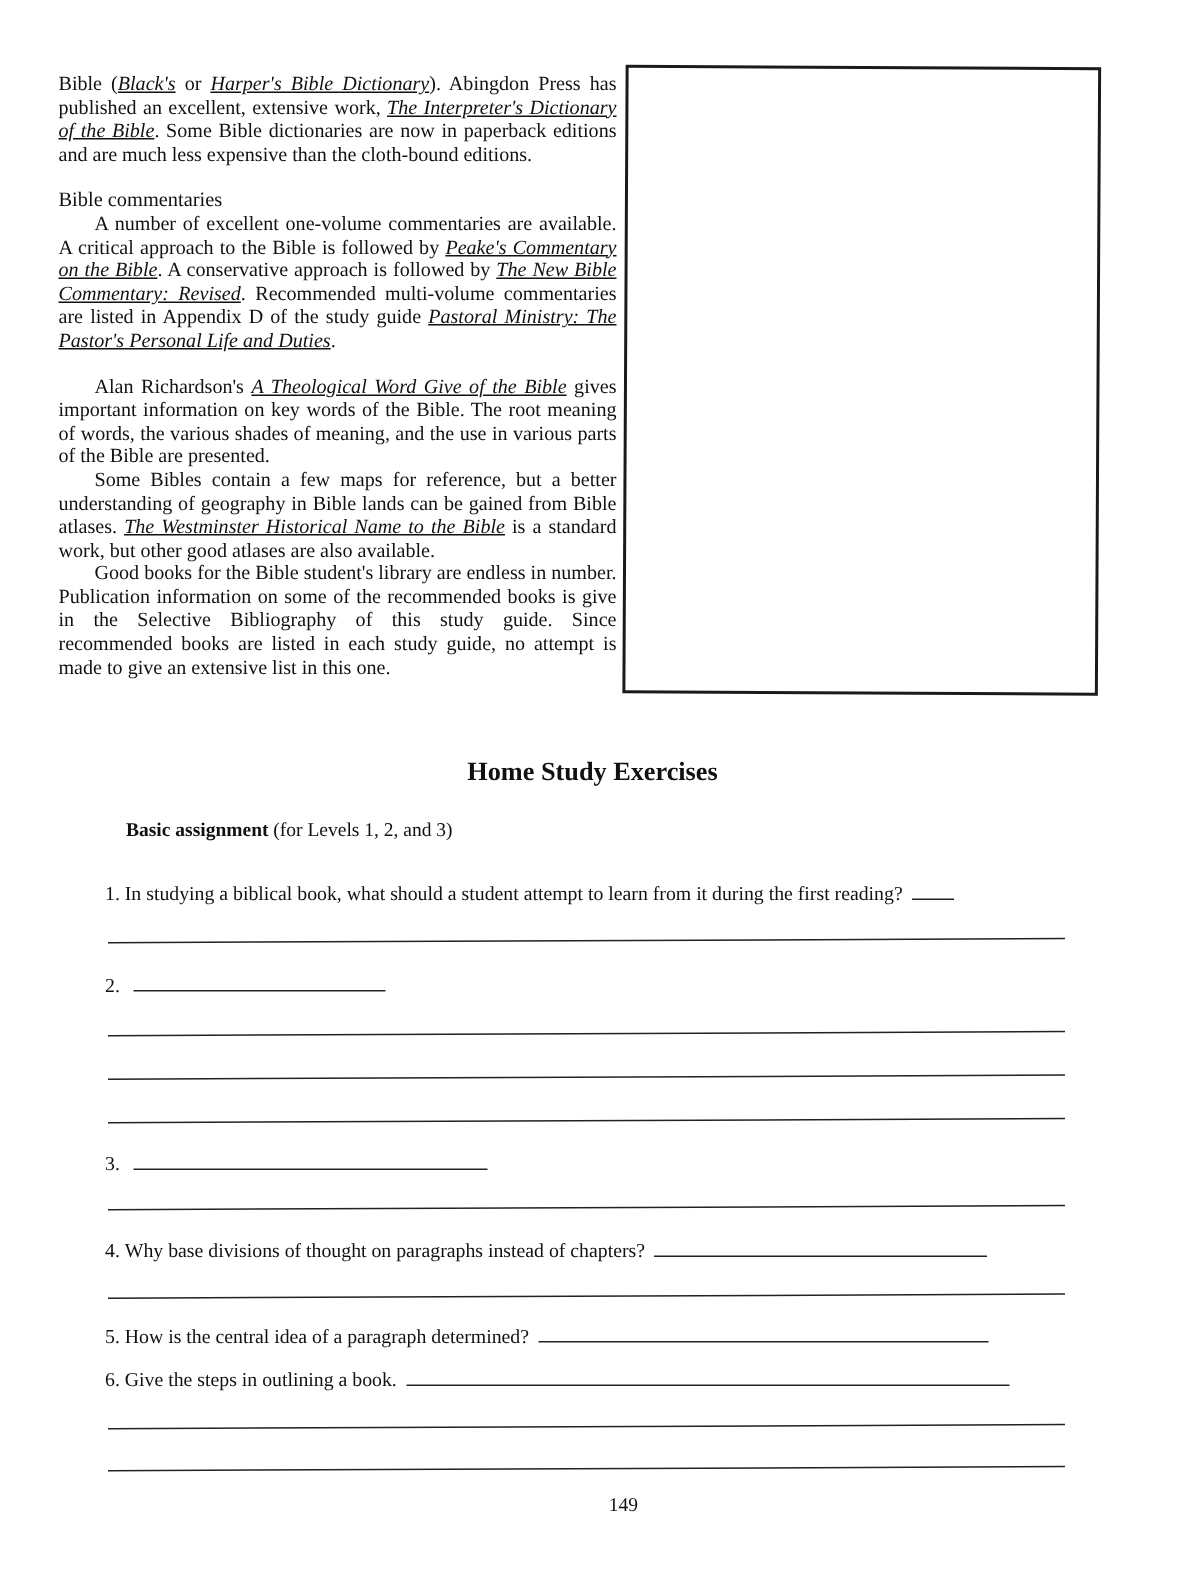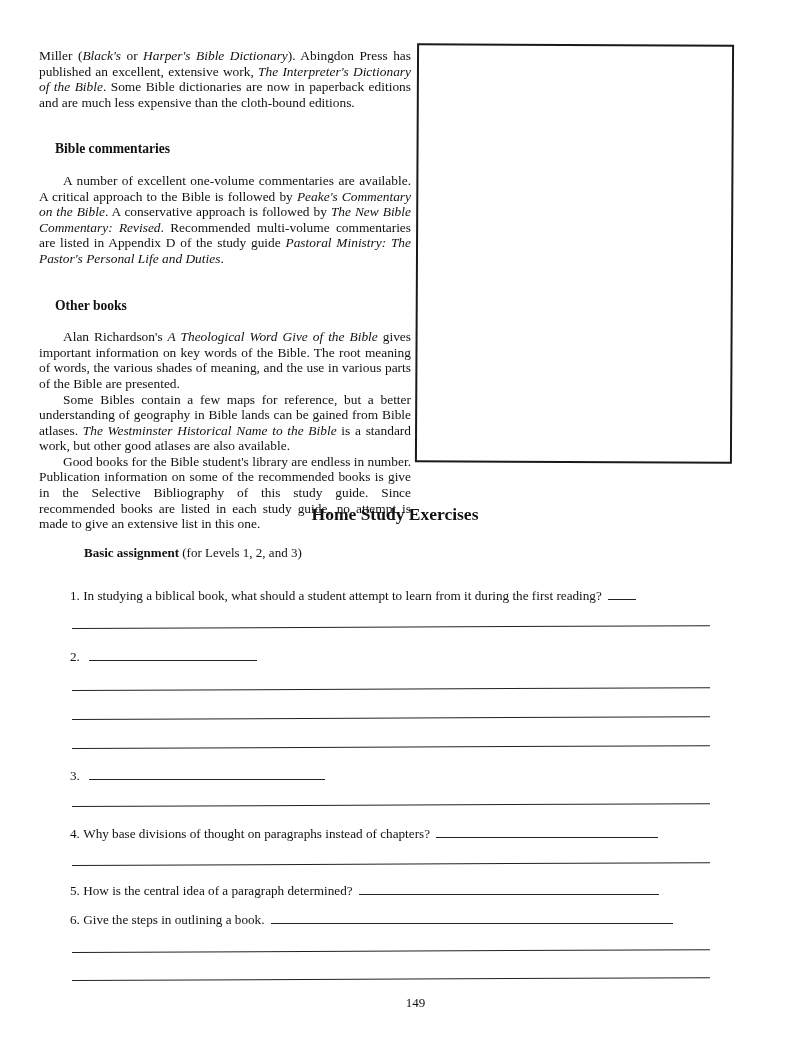--- a/index.html
+++ b/index.html
@@ -9,22 +9,22 @@
     color: #111111;
   }
   .col {
     position: absolute; left: 39px; top: 48px; width: 372px;
     font-family: "Liberation Serif", "DejaVu Serif", serif;
     font-size: 13.4px; line-height: 15.6px; text-align: justify;
   }
   .col p { margin: 0; }
   .col p.indent { text-indent: 24px; }
   .col .gap { height: 15px; }
-  .col h4 { margin: 16px; font-size: 13.6px; font-weight: bold; line-height: 15.6px; }
-  .col i { font-style: italic; }
+  .col h4 { margin: 0; font-size: 13.6px; font-weight: normal; line-height: 15.6px; }
+  .col i { font-style: italic; text-decoration: underline; }
   .figure-box {
     position: absolute; left: 416px; top: 44px; width: 313px; height: 415px;
     border: 2px solid #1a1a1a; transform: rotate(0.3deg);
   }
   .heading {
     position: absolute; left: 0; width: 790px; top: 504px; text-align: center;
     font-family: "Liberation Serif", "DejaVu Serif", serif;
     font-size: 17.5px; font-weight: bold;
   }
   .assignment {
@@ -44,26 +44,25 @@
   }
   .page-num {
     position: absolute; left: 0; width: 799px; top: 995px; text-align: center;
     font-family: "Liberation Serif", serif; font-size: 13px; padding-left: 16px;
   }
 </style>
 </head>
 <body>
 
 <div class="col">
-  <p><span>Miller (</span><i>Black's</i><span> or </span><i>Harper's Bible Dictionary</i><span>). Abingdon Press has published an excellent, extensive work, </span><i>The Interpreter's Dictionary of the Bible</i><span>. Some Bible dictionaries are now in paperback editions and are much less expensive than the cloth-bound editions.</span></p>
+  <p><span>Bible (</span><i>Black's</i><span> or </span><i>Harper's Bible Dictionary</i><span>). Abingdon Press has published an excellent, extensive work, </span><i>The Interpreter's Dictionary of the Bible</i><span>. Some Bible dictionaries are now in paperback editions and are much less expensive than the cloth-bound editions.</span></p>
   <div class="gap"></div>
   <h4>Bible commentaries</h4>
   <p class="indent"><span>A number of excellent one-volume commentaries are available. A critical approach to the Bible is followed by </span><i>Peake's Commentary on the Bible</i><span>. A conservative approach is followed by </span><i>The New Bible Commentary: Revised</i><span>. Recommended multi-volume commentaries are listed in Appendix D of the study guide </span><i>Pastoral Ministry: The Pastor's Personal Life and Duties</i><span>.</span></p>
   <div class="gap"></div>
-  <h4>Other books</h4>
   <p class="indent"><span>Alan Richardson's </span><i>A Theological Word Give of the Bible</i><span> gives important information on key words of the Bible. The root meaning of words, the various shades of meaning, and the use in various parts of the Bible are presented.</span></p>
   <p class="indent"><span>Some Bibles contain a few maps for reference, but a better understanding of geography in Bible lands can be gained from Bible atlases. </span><i>The Westminster Historical Name to the Bible</i><span> is a standard work, but other good atlases are also available.</span></p>
   <p class="indent"><span>Good books for the Bible student's library are endless in number. Publication information on some of the recommended books is give in the Selective Bibliography of this study guide. Since recommended books are listed in each study guide, no attempt is made to give an extensive list in this one.</span></p>
 </div>
 
 <div class="figure-box"></div>
 
 <div class="heading">Home Study Exercises</div>
 
 <div class="assignment">

